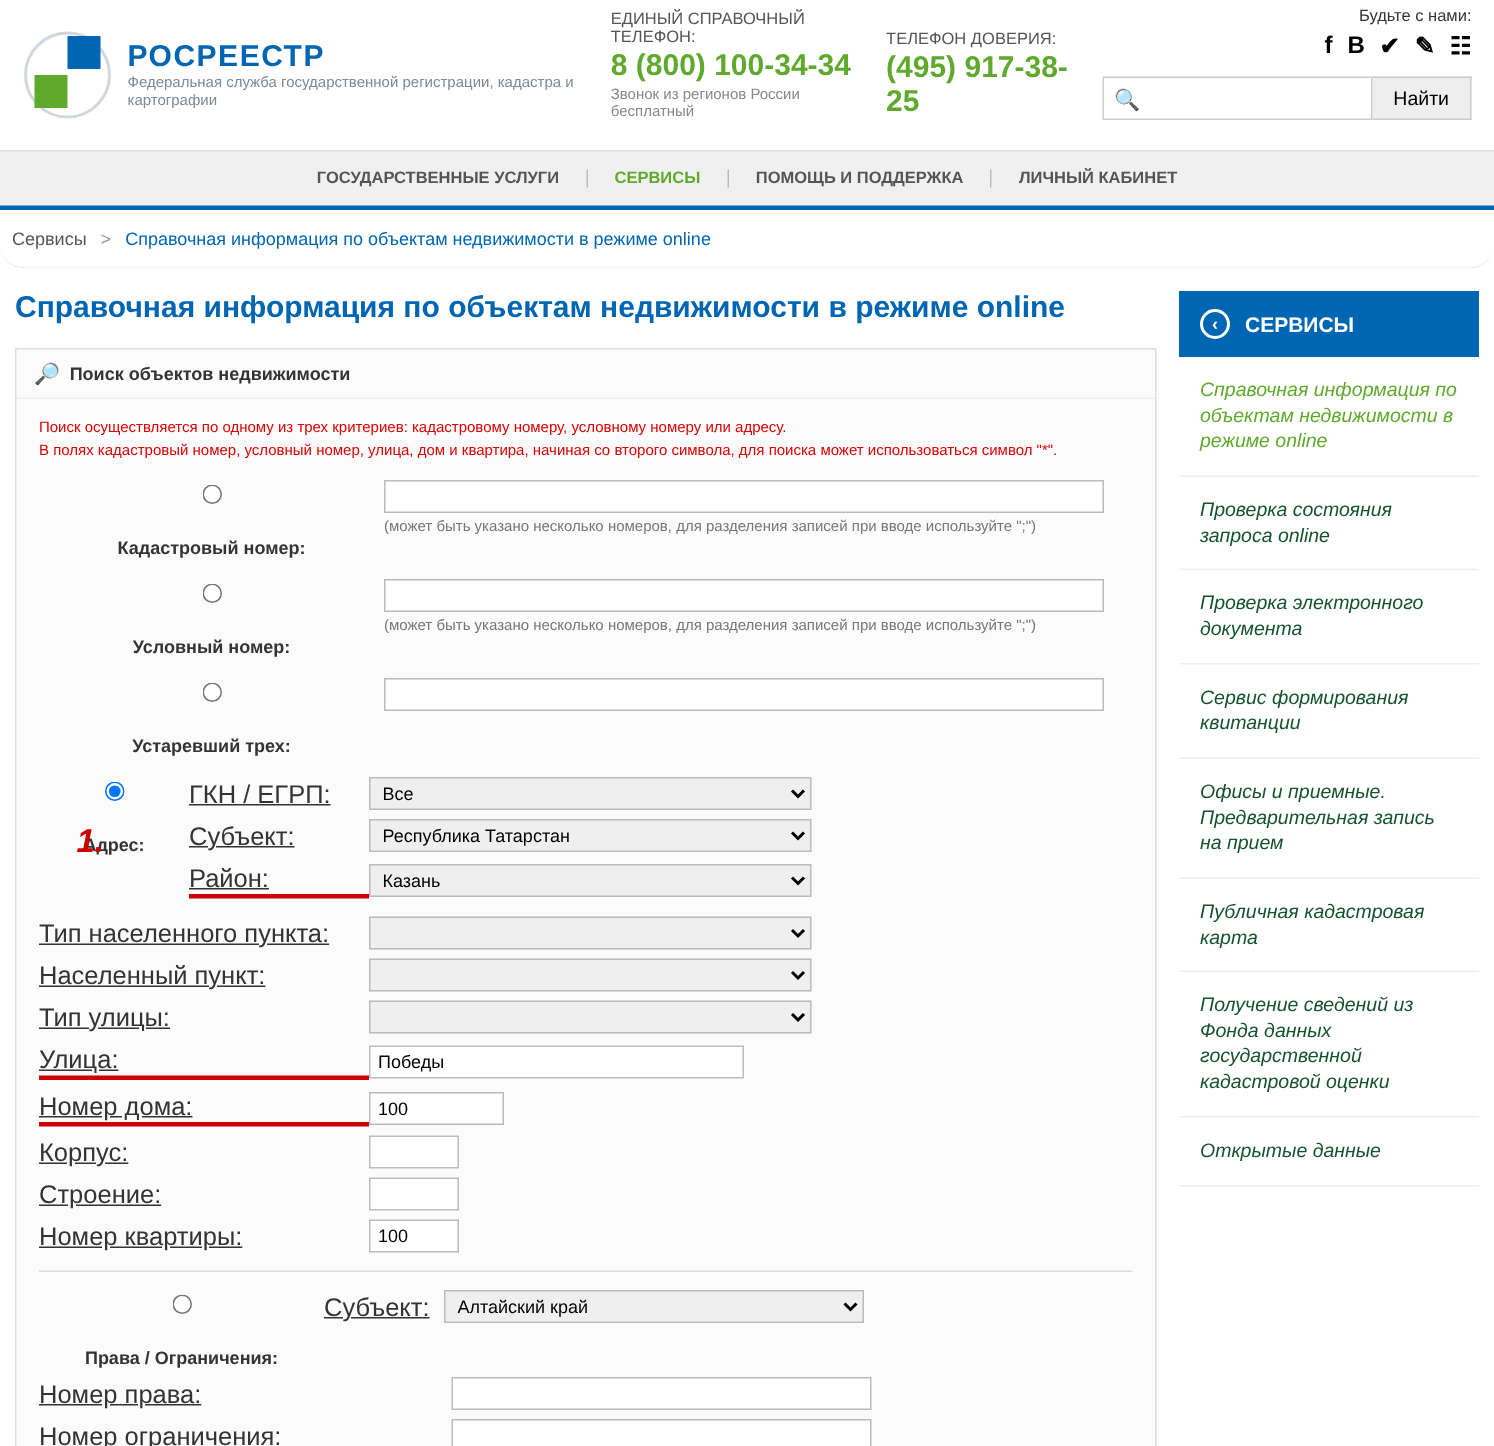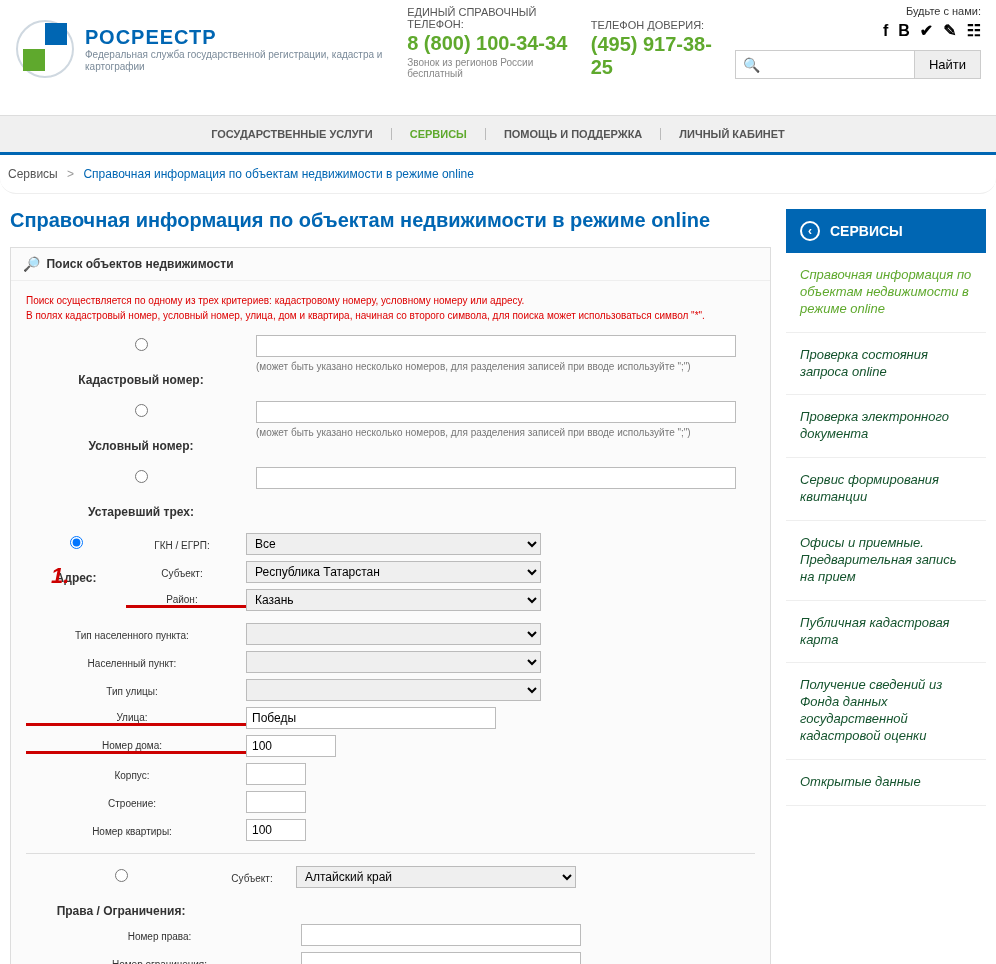--- a/index.html
+++ b/index.html
@@ -16,21 +16,21 @@
 .phone-note { color: #888; font-size: 10px; margin-top: 2px; }
 .social-block { margin-left: auto; }
 .social-label { font-size: 11px; text-align: right; margin-bottom: 4px; }
 .social-icons { display: flex; gap: 10px; justify-content: flex-end; align-items: center; }
 .social-icons span { color: #000; font-size: 16px; font-weight: bold; cursor: pointer; }
 .search-wrap { display: flex; margin-top: 10px; }
 .search-wrap input { border: 1px solid #ccc; padding: 6px 8px 6px 30px; width: 180px; font-size: 13px; background: #fff; }
 .search-icon-wrap { position: relative; }
 .search-icon { position: absolute; left: 8px; top: 7px; color: #aaa; font-size: 14px; }
 .search-wrap button { border: 1px solid #ccc; border-left: none; background: #eee; padding: 6px 14px; cursor: pointer; font-size: 13px; }
-.nav { background: #f0f0f0; border-top: 1px solid #ddd; border-bottom: 3px solid #0066b3; margin-top: 26px; }
+.nav { background: #f0f0f0; border-top: 1px solid #ddd; border-bottom: 3px solid #0066b3; margin-top: 10px; }
 .nav-inner { display: flex; justify-content: center; gap: 0; padding: 12px 0; }
 .nav-item { font-size: 11px; font-weight: bold; color: #555; padding: 0 18px; border-right: 1px solid #bbb; cursor: pointer; }
 .nav-item:last-child { border-right: none; }
 .nav-item.active { color: #5fa92d; }
 .breadcrumb { padding: 12px 8px; font-size: 12px; border-bottom: 1px solid #eee; border-radius: 16px; }
 .breadcrumb a { color: #0066b3; text-decoration: none; }
 .breadcrumb .sep { color: #999; margin: 0 6px; }
 .main-wrap { display: flex; padding: 15px 10px; gap: 15px; }
 .main-left { flex: 1; }
 .page-title { color: #0066b3; font-size: 20px; font-weight: bold; margin-bottom: 15px; }
@@ -41,21 +41,21 @@
 .hint { color: #d00; font-size: 10px; line-height: 1.5; margin-bottom: 12px; }
 .form-row { display: flex; align-items: flex-start; margin-bottom: 6px; }
 .form-row .radio-label { display: flex; align-items: center; gap: 22px; width: 230px; font-size: 12px; font-weight: bold; padding-top: 3px; flex-direction: column; }
 .form-row .radio-label input { margin: 0; }
 .form-row .field-col { flex: 1; }
 .form-row input[type=text] { border: 1px solid #bbb; padding: 3px 5px; font-size: 12px; }
 .form-row select { border: 1px solid #bbb; padding: 2px 4px; font-size: 12px; background: #efefef; }
 .wide-input { width: 480px; }
 .sub-note { font-size: 10px; color: #777; margin-top: 4px; }
 .sub-row { display: flex; align-items: center; margin-bottom: 6px; }
-.sub-row label { width: 220px; text-align: center; font-size: 10px; padding-right: 8px; padding-top: 2px; }
+.sub-row label { width: 220px; text-align: left; font-size: 17px; padding-right: 8px; padding-top: 2px; text-decoration: underline; }
 .sub-row input[type=text] { border: 1px solid #bbb; padding: 3px 5px; font-size: 12px; }
 .sub-row select { border: 1px solid #bbb; padding: 2px 4px; font-size: 12px; width: 295px; background: #efefef; }
 .divider { border-top: 1px solid #ddd; margin: 12px 0; }
 .annotation-num { color: #c00; font-size: 22px; font-weight: bold; font-style: italic; position: absolute; }
 .submit-row { text-align: center; padding: 12px 0; position: relative; }
 .submit-btn { background: #0066b3; color: #5eead4; border: none; padding: 8px 18px; font-size: 12px; font-weight: bold; cursor: pointer; }
 .red-underline { border-bottom: 3px solid #c00; }
 .red-circle { position: absolute; border: 3px solid #c00; border-radius: 50%; width: 200px; height: 40px; left: 50%; top: 6px; transform: translateX(-50%); pointer-events:none; }
 .sidebar { width: 200px; }
 .sidebar-header { background: #0066b3; color: #fff; padding: 12px 14px; font-size: 14px; font-weight: bold; display:flex; align-items:center; gap:10px; }

